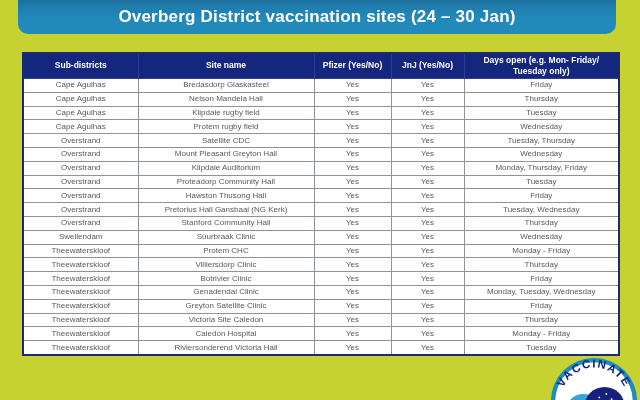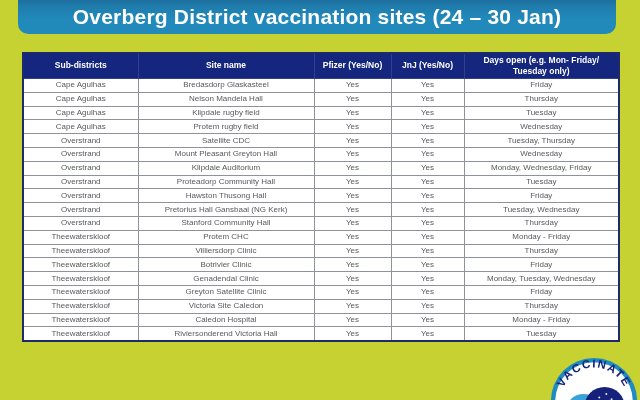--- a/index.html
+++ b/index.html
@@ -8,21 +8,21 @@
     background:#c6d231;
     font-family:"Liberation Sans",sans-serif;
   }
   .banner{
     position:absolute;left:18px;top:0;width:598px;height:34px;
     background:linear-gradient(180deg,#1d6f9e 0%,#1f7dad 20%,#2289bb 55%);
     border-radius:0 0 10px 10px;
     display:flex;align-items:center;justify-content:center;
   }
   .banner h1{
-    margin:16px;color:#ffffff;font-size:21px;font-weight:bold;letter-spacing:.2px;
+    margin:16px;color:#ffffff;font-size:17px;font-weight:bold;letter-spacing:.2px;
   }
   table.sites{
     position:absolute;left:22px;top:52px;width:596px;
     border-collapse:collapse;table-layout:fixed;
     border:2px solid #1d2b6e;
     padding-left:14px;
   }
   table.sites th{
     background:#14267d;color:#ffffff;
     font-size:8.5px;font-weight:bold;line-height:1.3;
@@ -105,21 +105,21 @@
           <td>Mount Pleasant Greyton Hall</td>
           <td>Yes</td>
           <td>Yes</td>
           <td>Wednesday</td>
         </tr>
         <tr>
           <td>Overstrand</td>
           <td>Klipdale Auditorium</td>
           <td>Yes</td>
           <td>Yes</td>
-          <td>Monday,  Wednesday,  Friday</td>
+          <td>Monday,  Thursday,  Friday</td>
         </tr>
         <tr>
           <td>Overstrand</td>
           <td>Proteadorp Community Hall</td>
           <td>Yes</td>
           <td>Yes</td>
           <td>Tuesday</td>
         </tr>
         <tr>
           <td>Overstrand</td>
@@ -134,20 +134,27 @@
           <td>Yes</td>
           <td>Yes</td>
           <td>Tuesday,  Wednesday</td>
         </tr>
         <tr>
           <td>Overstrand</td>
           <td>Stanford Community Hall</td>
           <td>Yes</td>
           <td>Yes</td>
           <td>Thursday</td>
+        </tr>
+        <tr>
+          <td>Swellendam</td>
+          <td>Suurbraak Clinic</td>
+          <td>Yes</td>
+          <td>Yes</td>
+          <td>Wednesday</td>
         </tr>
         <tr>
           <td>Theewaterskloof</td>
           <td>Protem CHC</td>
           <td>Yes</td>
           <td>Yes</td>
           <td>Monday - Friday</td>
         </tr>
         <tr>
           <td>Theewaterskloof</td>

